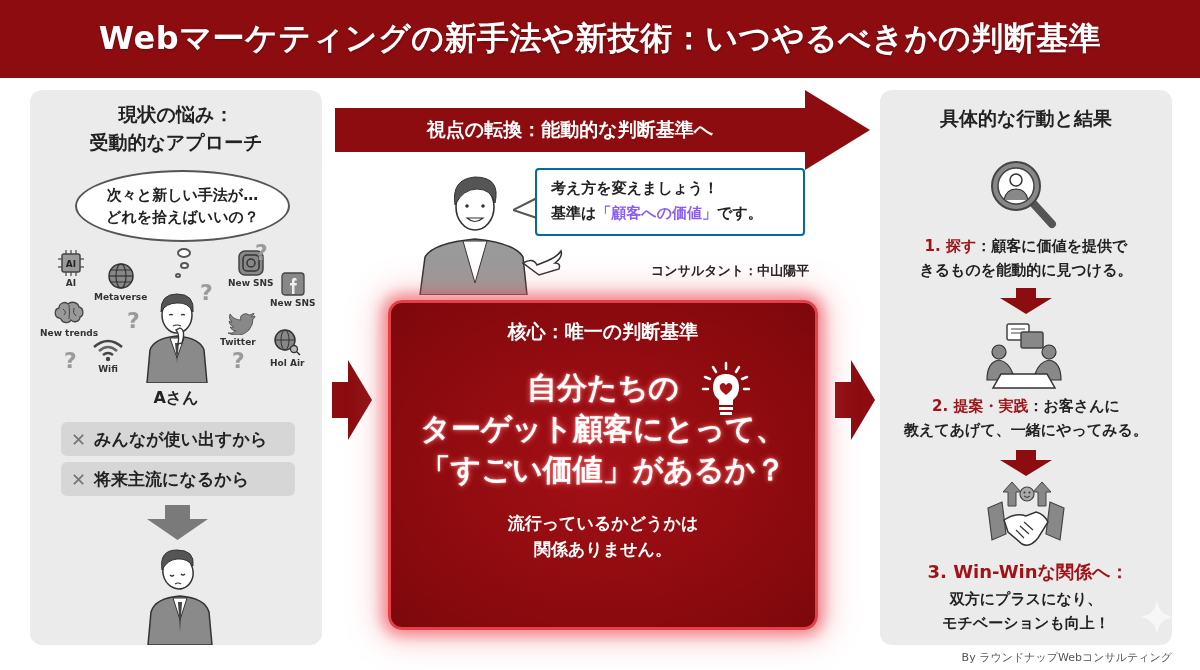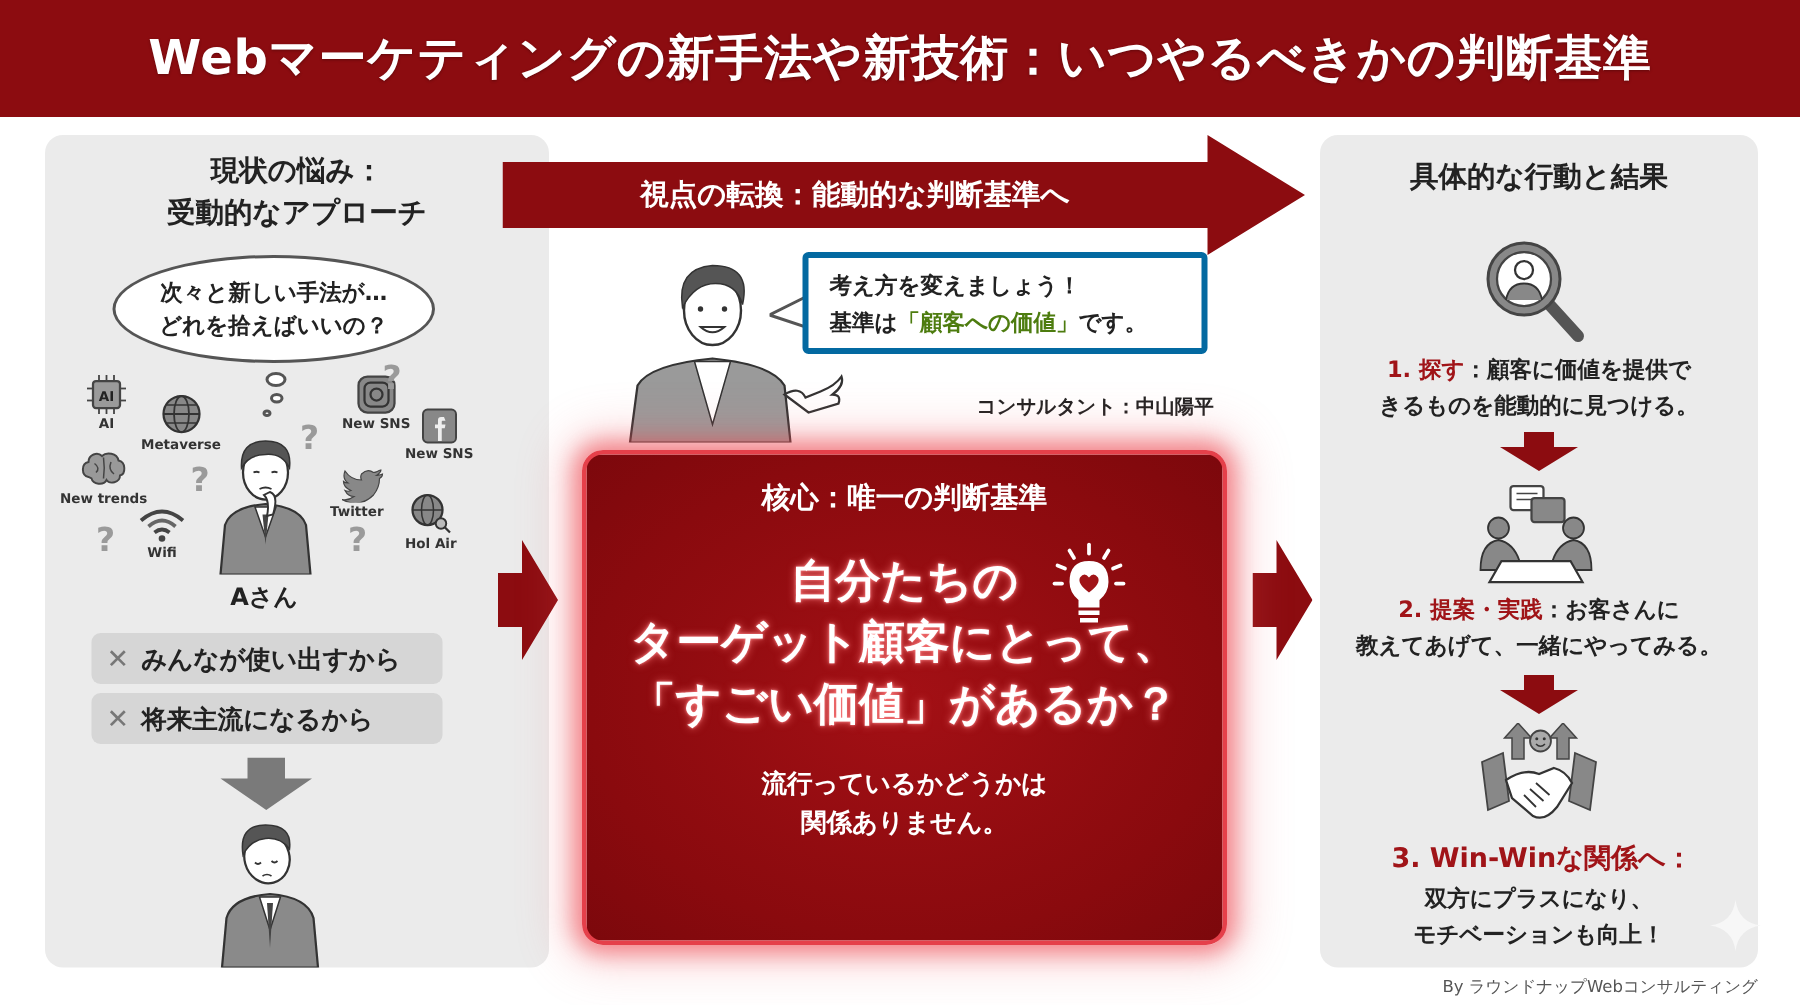--- a/index.html
+++ b/index.html
@@ -13,21 +13,21 @@
   }
   .header h1 {
     color: #fff; font-size: 32px; font-weight: bold; letter-spacing: 0.5px;
     text-shadow: 0 1px 2px rgba(0,0,0,0.3);
   }
 
   
   .panel {
     position: absolute; background: #ebebeb; border-radius: 12px;
   }
-  .panel-left { left: 30px; top: 90px; width: 336px; height: 555px; }
+  .panel-left { left: 30px; top: 90px; width: 292px; height: 555px; }
   .panel-right { left: 880px; top: 90px; width: 292px; height: 555px; }
 
   .panel-title {
     text-align: center; font-weight: bold; font-size: 19px; color: #222; line-height: 28px;
   }
   .panel-left .panel-title { margin-top: 10px; }
   .panel-right .panel-title { margin-top: 14px; }
 
   
   .thought {
@@ -56,24 +56,24 @@
   .top-arrow { position: absolute; left: 335px; top: 90px; }
   .top-arrow-label {
     position: absolute; left: 335px; top: 108px; width: 470px; height: 44px;
     display: flex; align-items: center; justify-content: center;
     color: #fff; font-size: 19px; font-weight: bold;
   }
 
   
   .speech {
     position: absolute; left: 535px; top: 168px; width: 270px; height: 68px;
-    background: #fff; border: 4px solid #0369a1; border-radius: 4px;
+    background: #fff; border: 2px solid #0369a1; border-radius: 4px;
     padding: 6px 0 0 14px; font-size: 15px; font-weight: bold; line-height: 25px; color: #222;
   }
-  .speech .hl { color: #4d7c0f; text-align: center; }
+  .speech .hl { color: #8b5cf6; text-align: center; }
   .speech-tail { position: absolute; left: 513px; top: 196px; }
   .consultant-label { position: absolute; left: 612px; top: 262px; font-size: 13px; font-weight: bold; color: #222; margin-left: 39px; }
 
   
   .core {
     position: absolute; left: 388px; top: 300px; width: 430px; height: 330px;
     background: radial-gradient(ellipse at center, #a31015 0%, #8a0a0e 70%, #7c080c 100%);
     border-radius: 14px; border: 3px solid #e5404a;
     box-shadow: 0 0 14px 6px rgba(235, 60, 70, 0.55), 0 0 30px 14px rgba(240,110,120,0.25);
     color: #fff; text-align: center;

